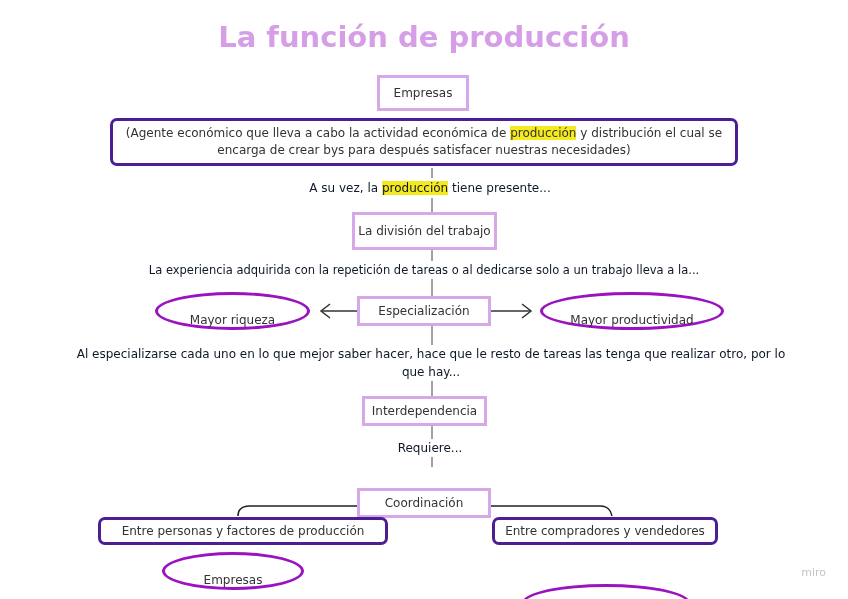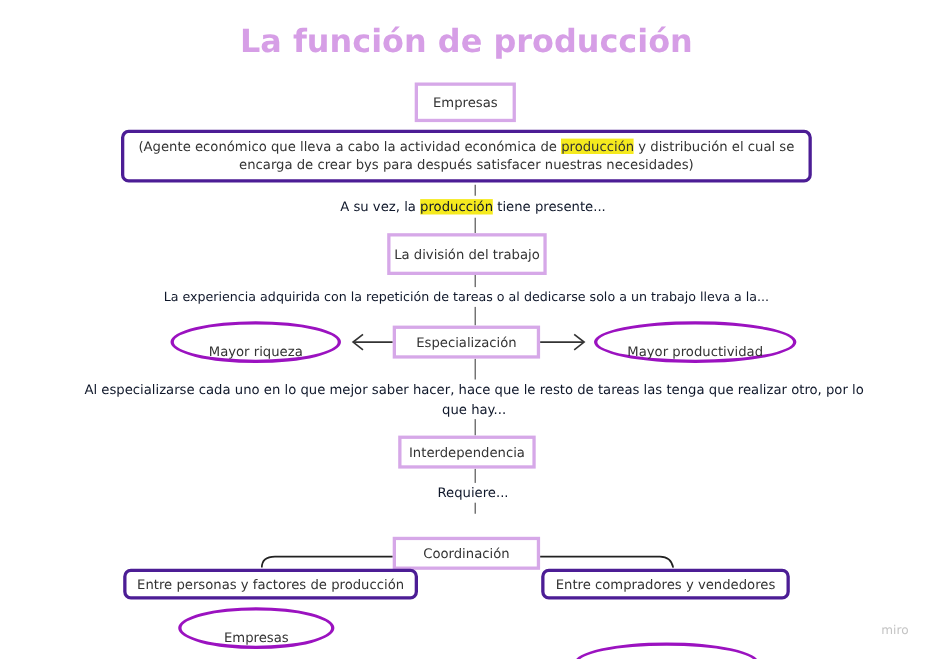--- a/index.html
+++ b/index.html
@@ -84,21 +84,21 @@
 </div>
 
 <div class="note" style="left:380px; top:439px; width:100px;">
   <span>Requiere...</span>
 </div>
 
 <div class="box box-light" style="left:357px; top:467px; width:134px; height:30px;margin-top:21px;">
   <span>Coordinación</span>
 </div>
 
-<div class="box box-strong" style="left:112px; top:517px; width:268px; height:28px;">
+<div class="box box-strong" style="left:98px; top:517px; width:290px; height:28px;">
   <span>Entre personas y factores de producción</span>
 </div>
 
 <div class="box box-strong" style="left:492px; top:517px; width:226px; height:28px;justify-content:center;">
   <span>Entre compradores y vendedores</span>
 </div>
 
 <div class="ellipse" style="left:162px; top:552px; width:142px; height:38px;">
   <span>Empresas</span>
 </div>

